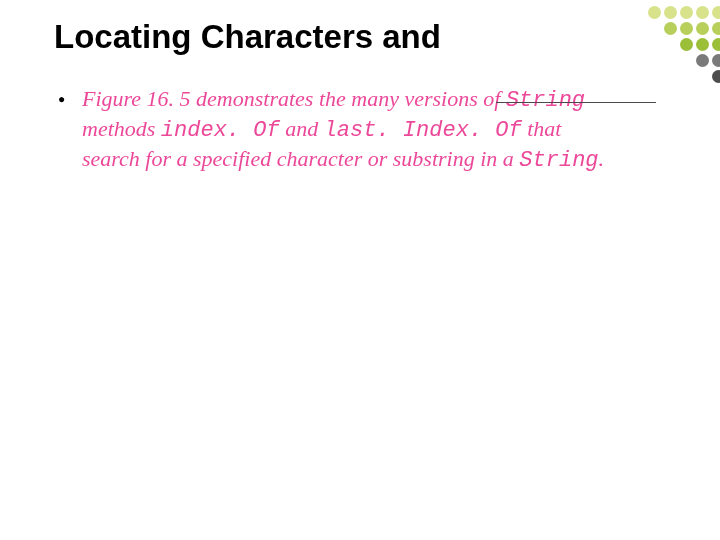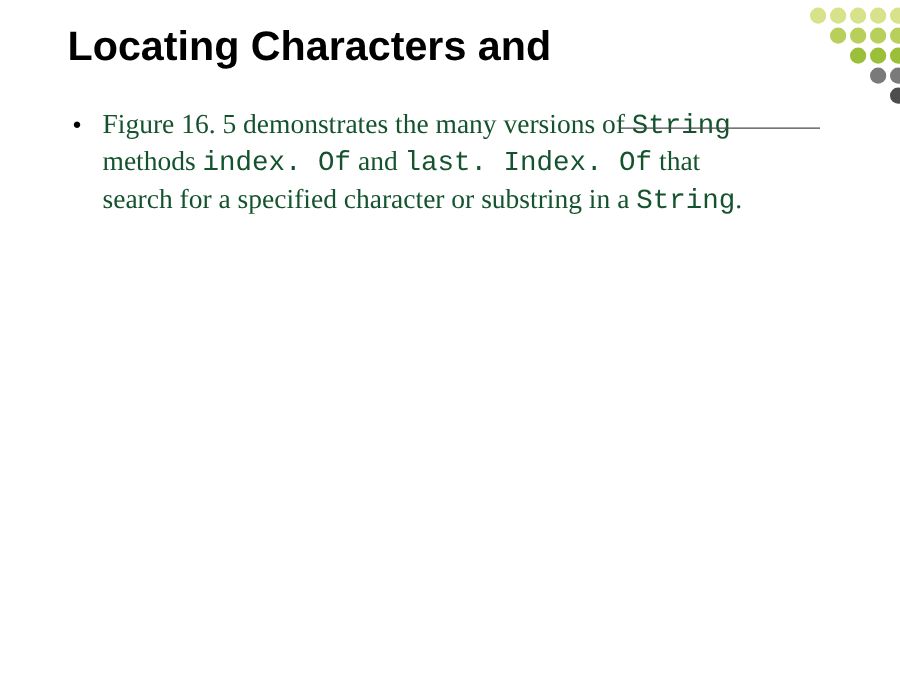--- a/index.html
+++ b/index.html
@@ -48,21 +48,22 @@
     font-size: 12px;
     color: #000;
     line-height: 1;
     padding-top: 8px;
     width: 10px;
     flex: 0 0 auto;
   }
   .body-text {
     font-size: 22px;
     line-height: 1.28;
-    color: #14532d;
+    color: #ec4899;
+    font-style: italic;
   }
   .mono {
     font-family: "Courier New", Courier, monospace;
   }
   .dot-grid {
     position: absolute;
     top: 6px;
     right: 18px;
     display: grid;
     grid-template-columns: repeat(5, 14px);

